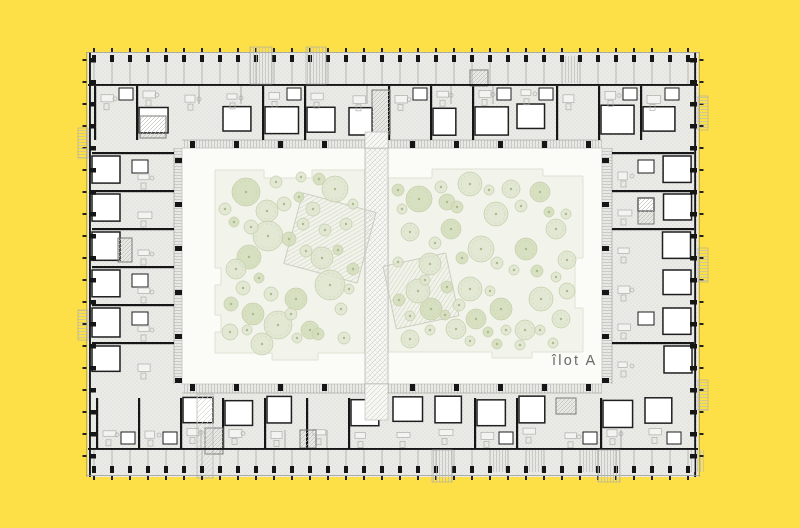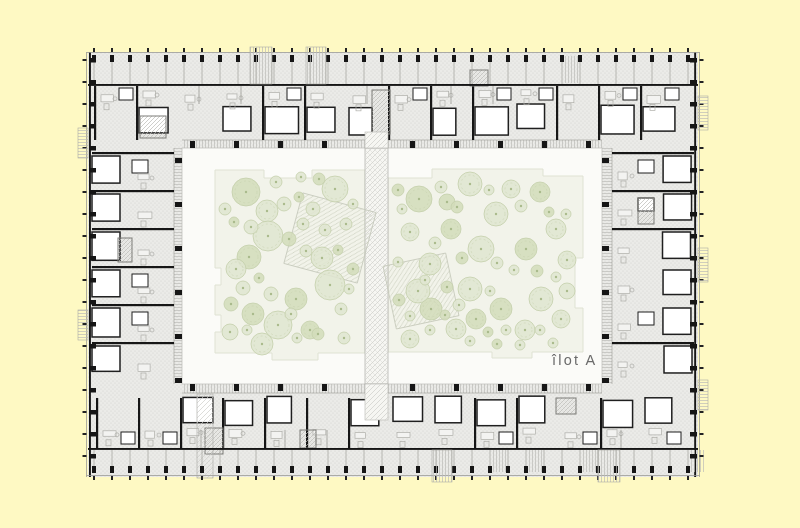--- a/index.html
+++ b/index.html
@@ -1,16 +1,16 @@
 <!DOCTYPE html>
 <html><head>
 <meta charset="utf-8">
 <style>
   html,body{margin:0;padding:0;background:#ffffff;}
-  .stage{position:relative;width:800px;height:528px;background:#fef9c3;overflow:hidden;
+  .stage{position:relative;width:800px;height:528px;background:#fde047;overflow:hidden;
          font-family:"Liberation Sans",sans-serif;}
   .stage svg{position:absolute;left:0;top:0;}
   .plan-label{position:absolute;left:552px;top:352px;width:70px;
       font-size:14.5px;letter-spacing:2.2px;color:#6b6b6b;font-weight:400;
       font-family:"Liberation Sans",sans-serif;user-select:none;}
 </style>
 </head>
 <body>
 
 <div class="stage">

